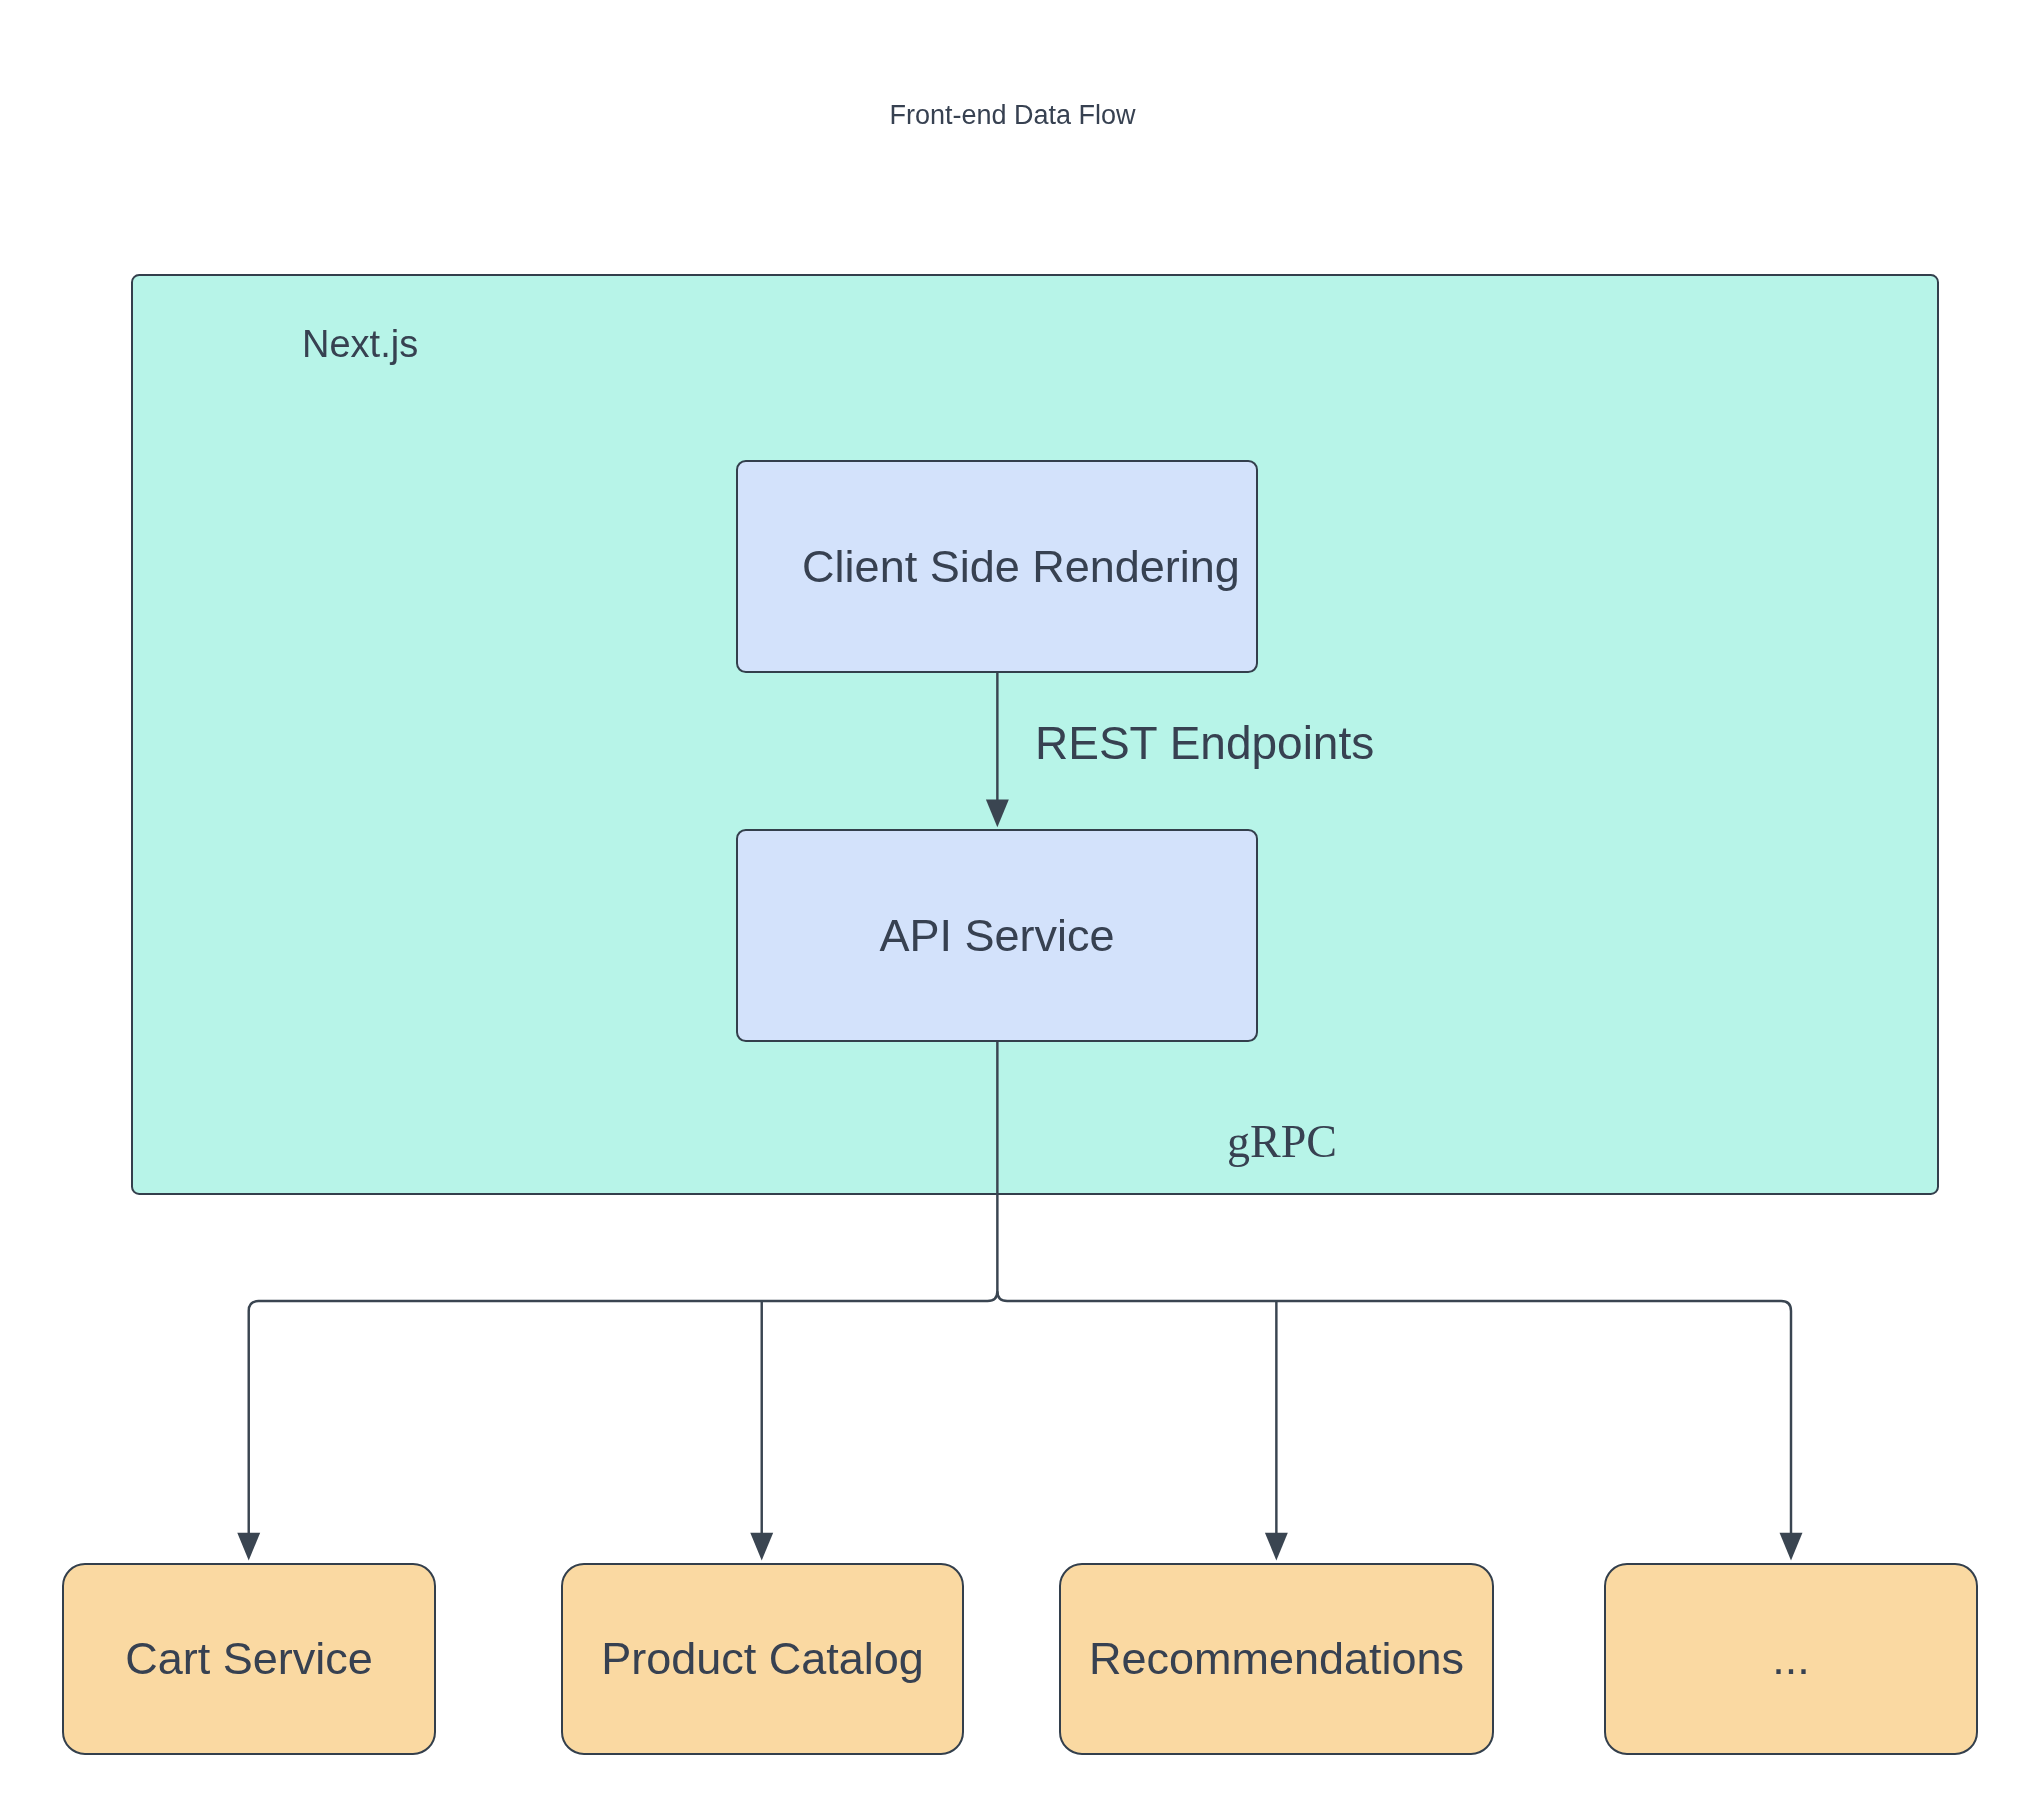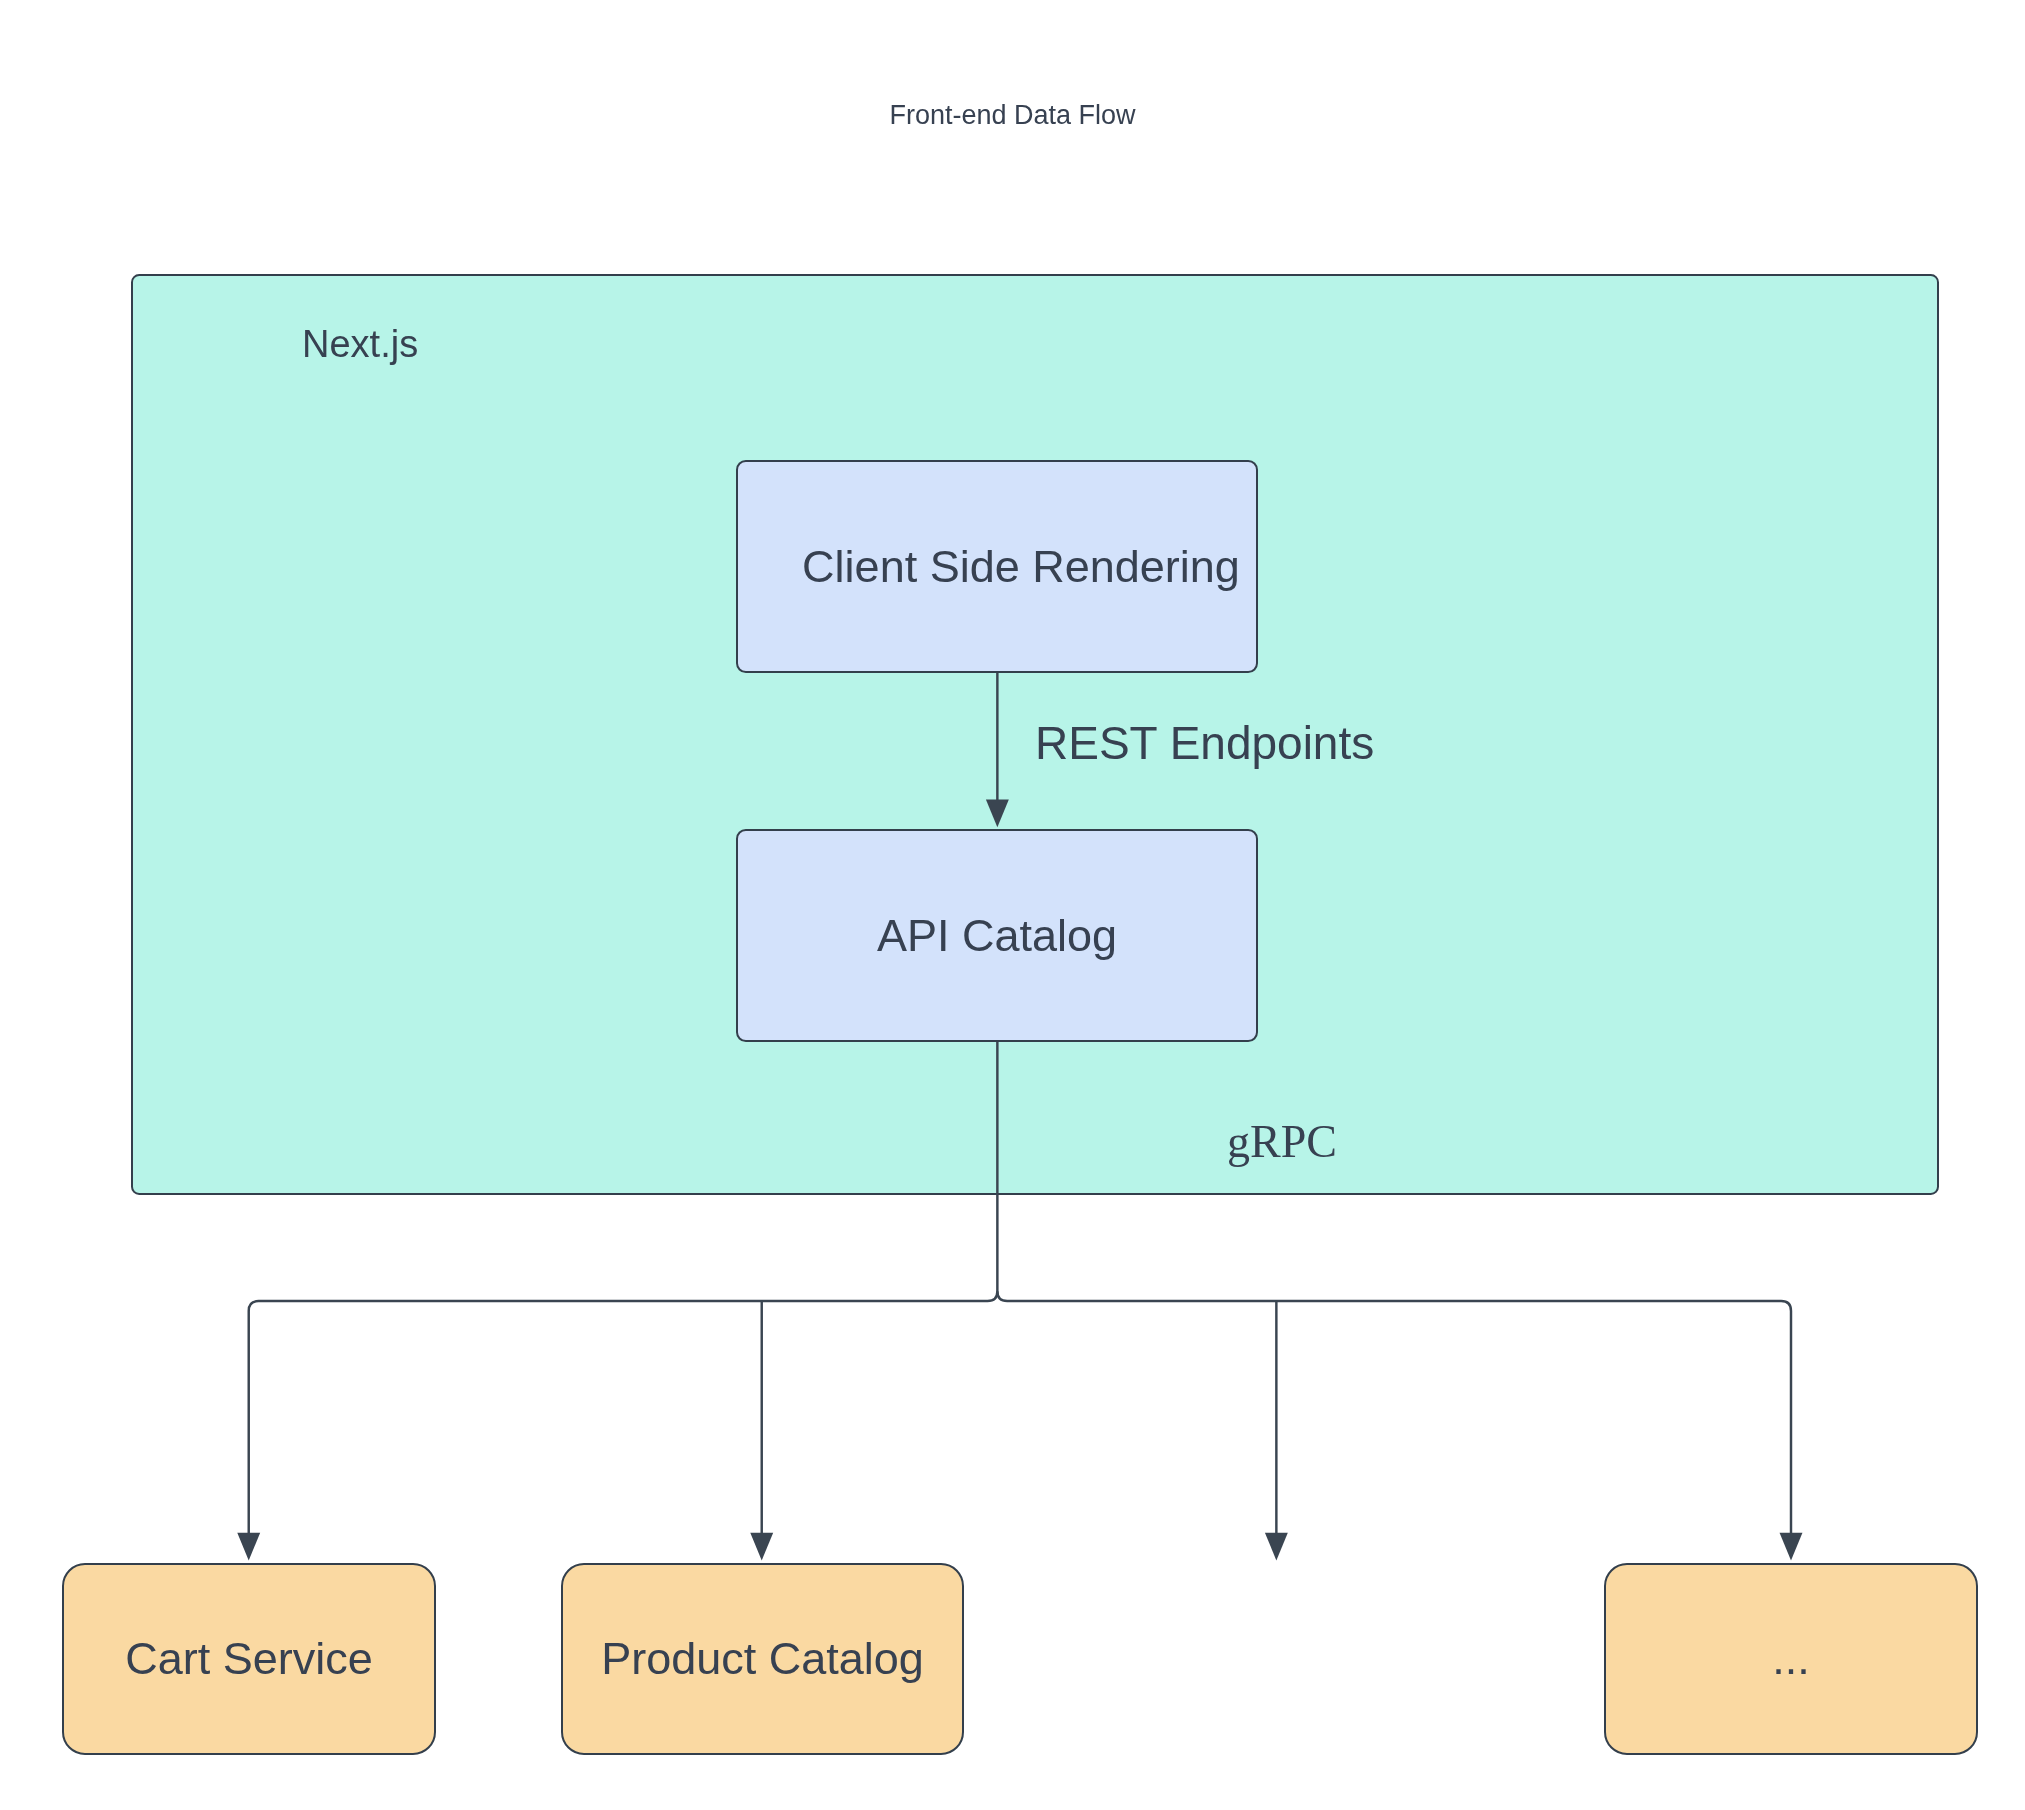--- a/index.html
+++ b/index.html
@@ -89,33 +89,36 @@
 
     <path class="edge-line" d="M1560,1590 L1560,1874"></path>
     <path class="arrow-head" d="M1560,1907 L1546,1873 L1574,1873 Z"></path>
   </svg>
 
   <div class="node node-blue node-csr">
     <span>Client Side Rendering</span>
   </div>
 
   <div class="node node-blue node-api">
-    <span>API Catalog</span>
+    <span>API Service</span>
   </div>
 
   <div class="edge-label edge-label-rest">REST Endpoints</div>
   <div class="edge-label edge-label-grpc">gRPC</div>
 
   <div class="node node-orange node-cart">
     <span>Cart Service</span>
   </div>
 
   <div class="node node-orange node-catalog">
     <span>Product Catalog</span>
   </div>
 
+  <div class="node node-orange node-recs">
+    <span>Recommendations</span>
+  </div>
 
   <div class="node node-orange node-more">
     <span>...</span>
   </div>
 
 </div>
 
 
 </body></html>

